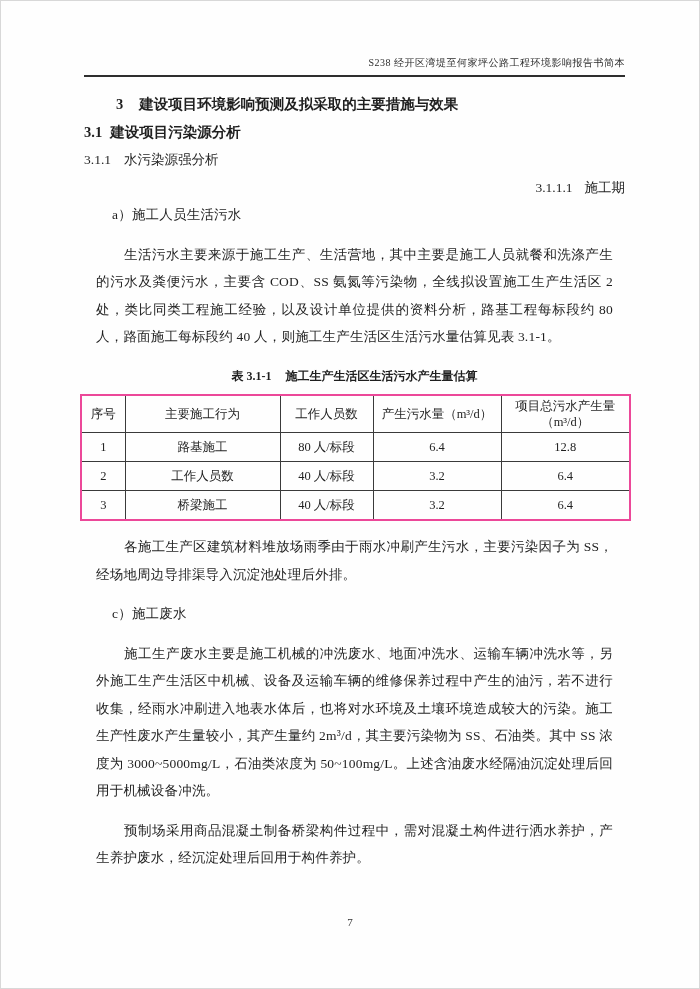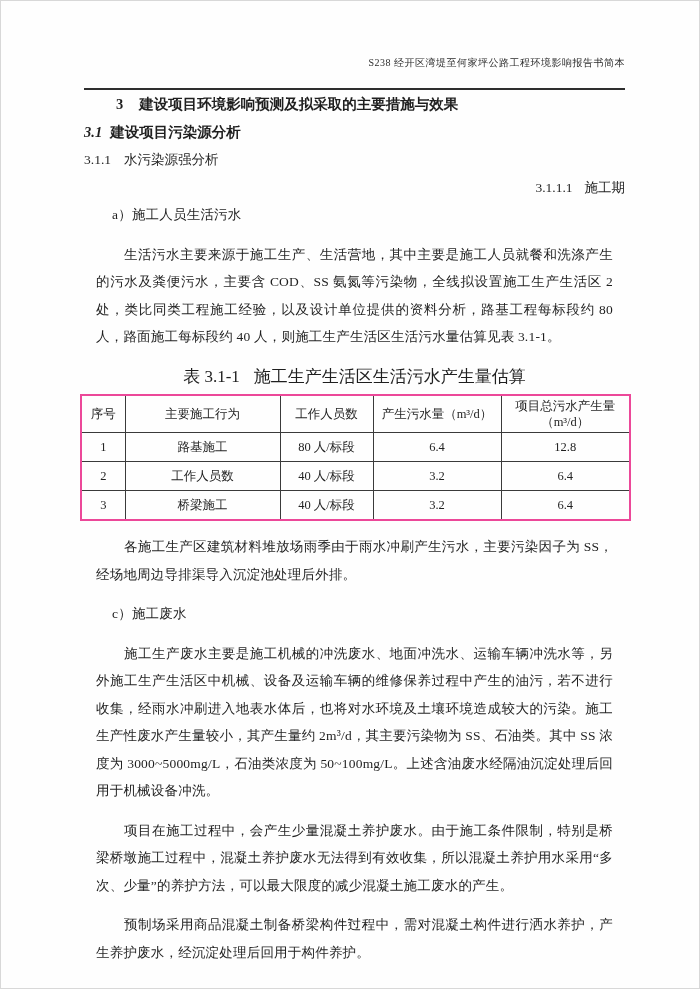--- a/index.html
+++ b/index.html
@@ -11,48 +11,48 @@
     font-family:"Liberation Serif","DejaVu Serif",serif;
     color:#1f1f1f;
     overflow:hidden;
     box-shadow:0 0 0 1px #d8d8d8 inset;
   }
   
   .header {
     position:absolute; top:56px; left:84px; width:541px;
     text-align:right;
     font-size:10px; letter-spacing:0.5px; color:#2b2b2b;
-    padding-bottom:18px;
+    padding-bottom:5px;
     border-bottom:2px solid #2e2e2e;
   }
   
   .content { position:absolute; top:79px; left:84px; width:541px; }
   .h1 { margin-top:12px; font-weight:bold; font-size:14.5px; line-height:27.5px;margin-left:32px; }
   .h2 { font-weight:bold; font-size:14.5px; line-height:27.5px; }
   .h3 { font-size:13.5px; line-height:27.5px; }
   .h4 { font-size:13.5px; line-height:27.5px;text-align:right; }
   .hnum { display:inline-block; }
   .g1 .hnum { margin-right:16px; }
-  .g2 .hnum { margin-right:8px;font-style:italic; }
+  .g2 .hnum { margin-right:8px; }
   .g3 .hnum { margin-right:13px; }
   .g4 .hnum { margin-right:12px; }
   .sub {
     font-size:13.5px; line-height:27.5px;
     text-indent:28px; letter-spacing:0.2px;
   }
   .para {
     margin:12px;
     font-size:13.5px; line-height:27.5px;
     text-align:justify; text-indent:28px;
     letter-spacing:0.2px;
   }
   .caption {
     margin-top:4px;
-    text-align:center; font-weight:normal;
-    font-size:17px; line-height:27.5px;
+    text-align:center; font-weight:bold;
+    font-size:12px; line-height:27.5px;
   }
   .cap-title { margin-left:14px; }
   table.data {
     border-collapse:collapse;
     width:549px; margin-left:-4px; margin-top:4px;
     border:2px solid #ec4899;
     table-layout:fixed;
   }
   table.data th, table.data td {
     border:1px solid #3a3a3a;
@@ -143,21 +143,20 @@
           <td>3.2</td>
           <td>6.4</td>
         </tr>
       </tbody>
     </table>
 
     <p class="para">各施工生产区建筑材料堆放场雨季由于雨水冲刷产生污水，主要污染因子为 SS，经场地周边导排渠导入沉淀池处理后外排。</p>
 
     <div class="sub">c）施工废水</div>
     <p class="para">施工生产废水主要是施工机械的冲洗废水、地面冲洗水、运输车辆冲洗水等，另外施工生产生活区中机械、设备及运输车辆的维修保养过程中产生的油污，若不进行收集，经雨水冲刷进入地表水体后，也将对水环境及土壤环境造成较大的污染。施工生产性废水产生量较小，其产生量约 2m³/d，其主要污染物为 SS、石油类。其中 SS 浓度为 3000~5000mg/L，石油类浓度为 50~100mg/L。上述含油废水经隔油沉淀处理后回用于机械设备冲洗。</p>
-    <p class="para">项目在施工过程中，会产生少量混凝土养护废水。由于施工条件限制，特别是桥梁桥墩施工过程中，混凝土养护废水无法得到有效收集，所以混凝土养护用水采用“多次、少量”的养护方法，可以最大限度的减少混凝土施工废水的产生。</p>
     <p class="para">预制场采用商品混凝土制备桥梁构件过程中，需对混凝土构件进行洒水养护，产生养护废水，经沉淀处理后回用于构件养护。</p>
 
   </div>
 
   <div class="footer">
     <span>7</span>
   </div>
 
 </div>
 

